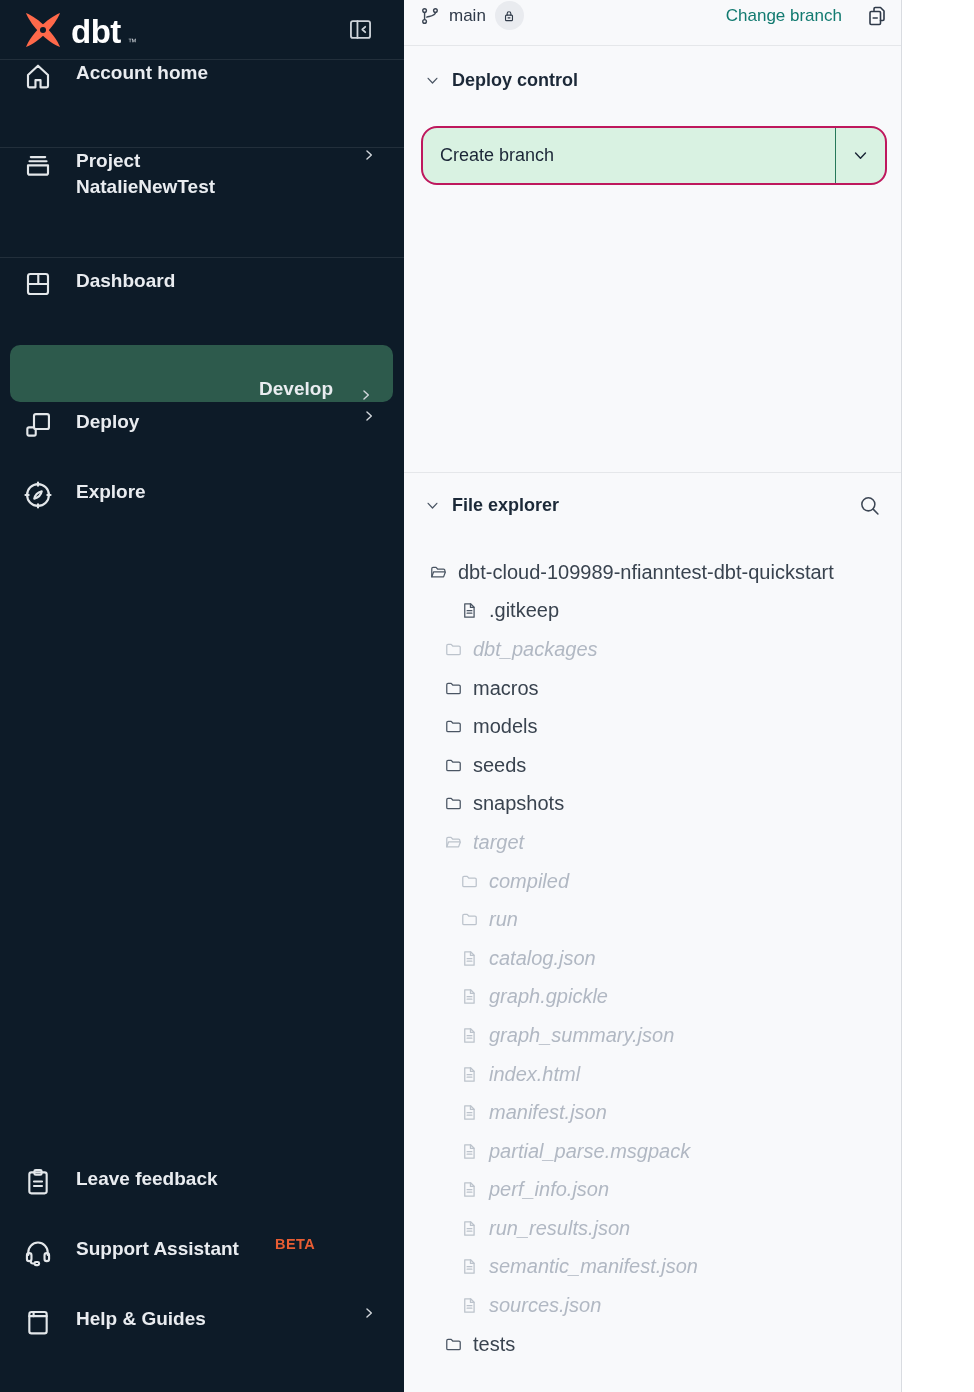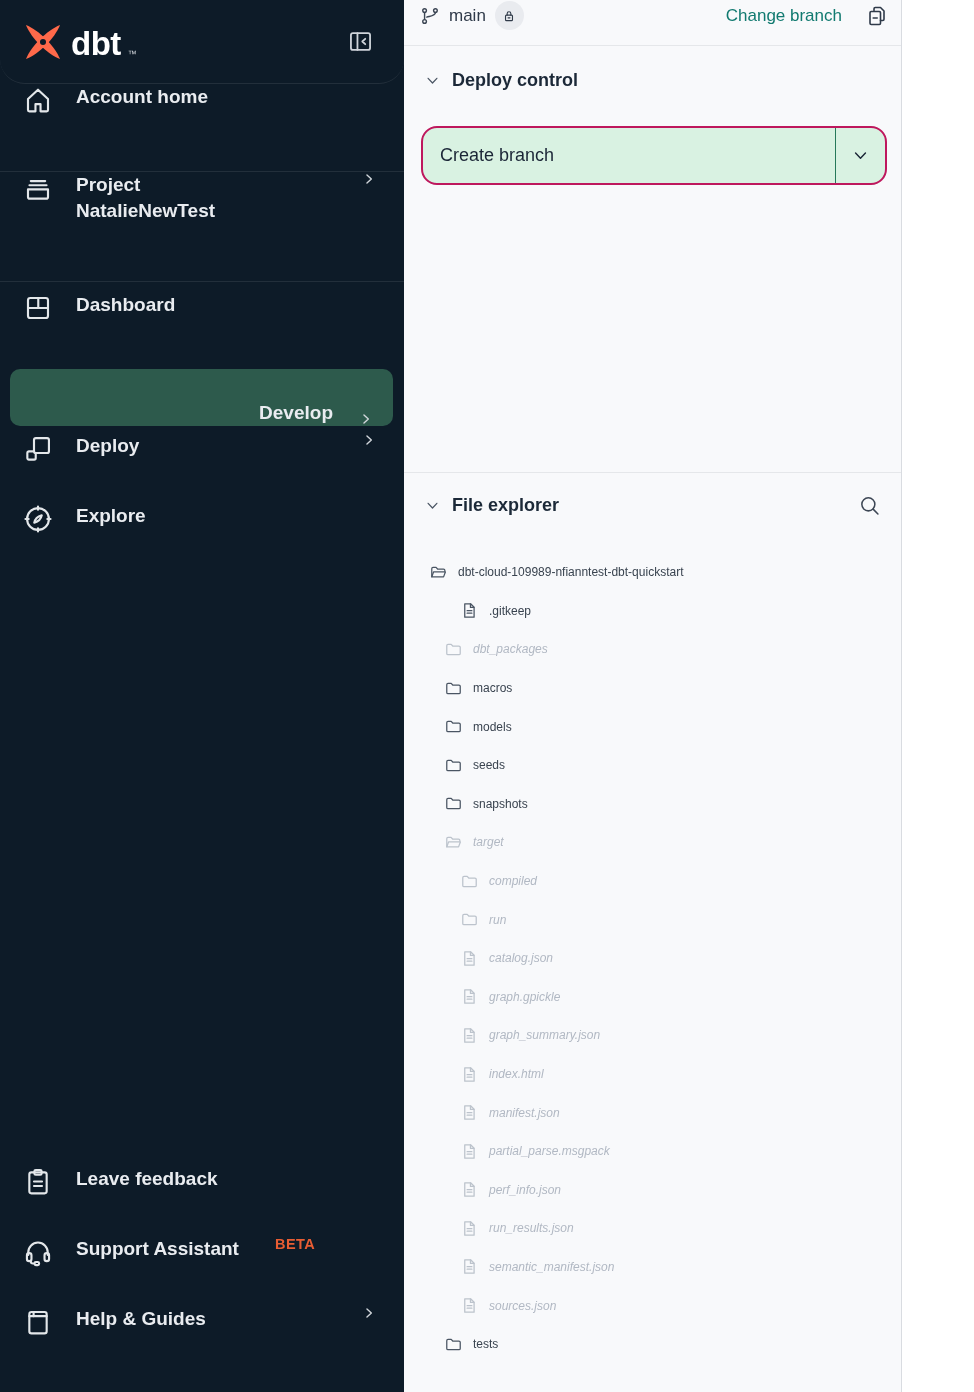--- a/index.html
+++ b/index.html
@@ -2,22 +2,22 @@
 <html><head>
 <meta charset="utf-8">
 <style>
   * { margin:0; padding:0; box-sizing:border-box; }
   html,body { width:974px; height:1392px; background:#ffffff; overflow:hidden;
     font-family:"Liberation Sans","DejaVu Sans",sans-serif; }
   .app { display:flex; width:974px; height:1392px; }
 
   
   .sidebar { flex:0 0 404px; background:#0d1b28; color:#e9ecf0; display:flex; flex-direction:column; }
-  .sb-header { height:84px; display:flex; align-items:center; justify-content:space-between;
-    padding:0 30px 0 22px; border-bottom:1px solid rgba(255,255,255,.09);border-radius:25px; }
+  .sb-header { height:60px; display:flex; align-items:center; justify-content:space-between;
+    padding:0 30px 0 22px; border-bottom:1px solid rgba(255,255,255,.09); }
   .logo { display:flex; align-items:flex-end; gap:7px; cursor:pointer; }
   .logo-mark { width:42px; height:42px; }
   .logo-text { font-size:33px; font-weight:700; color:#fff; letter-spacing:-.5px; line-height:1; padding-bottom:3px; }
   .logo-tm { font-size:9px; color:#cfd4da; padding-bottom:4px; }
   .collapse-btn { background:none; border:none; cursor:pointer; display:flex; }
   .collapse-btn svg { width:27px; height:27px; stroke:#cfd4da; }
 
   .sb-row { display:flex; align-items:flex-start; padding:0 28px 0 22px; gap:22px; cursor:pointer; }
   .sb-row .nav-ico { width:32px; height:32px; flex:none; stroke:#e3e7ea; }
   .sb-label { font-size:19px; font-weight:600; color:#e9ecf0; line-height:1.35; }
@@ -55,21 +55,21 @@
   .vc-section { height:427px; border-bottom:1px solid #e5e7ea; padding:20px 14px 0 17px; }
   .create-branch { margin-top:32px; height:59px; display:flex; background:#d9f2e2;
     border:2px solid #be185d; border-radius:16px; overflow:hidden; cursor:pointer; }
   .cb-main { flex:1; display:flex; align-items:center; padding-left:17px; font-size:18px; font-weight:500;
     color:#1b2637; border-right:1px solid #27795a; }
   .cb-caret { width:49px; display:flex; align-items:center; justify-content:center; }
   .cb-caret svg { width:17px; height:17px; stroke:#1b2637; }
 
   .fe-section { flex:1; padding:18px 14px 0 17px; overflow:hidden; }
   .tree { margin-top:34px; }
-  .tree-row { height:38.6px; display:flex; align-items:center; font-size:12px; color:#39434f; cursor:pointer; }
+  .tree-row { height:38.6px; display:flex; align-items:center; font-size:20px; color:#39434f; cursor:pointer; }
   .tree-row .t-ico { width:19px; height:19px; flex:none; margin-right:10px; stroke:#4a5563; }
   .l0 { padding-left:8px; } .l1 { padding-left:23px; } .l2 { padding-left:39px; }
   .muted { color:#b1b8c3; font-style:italic; }
   .muted .t-ico { stroke:#bcc3cc; }
 
   svg { fill:none; stroke-linecap:round; stroke-linejoin:round; }
 </style>
 </head>
 <body>
 

